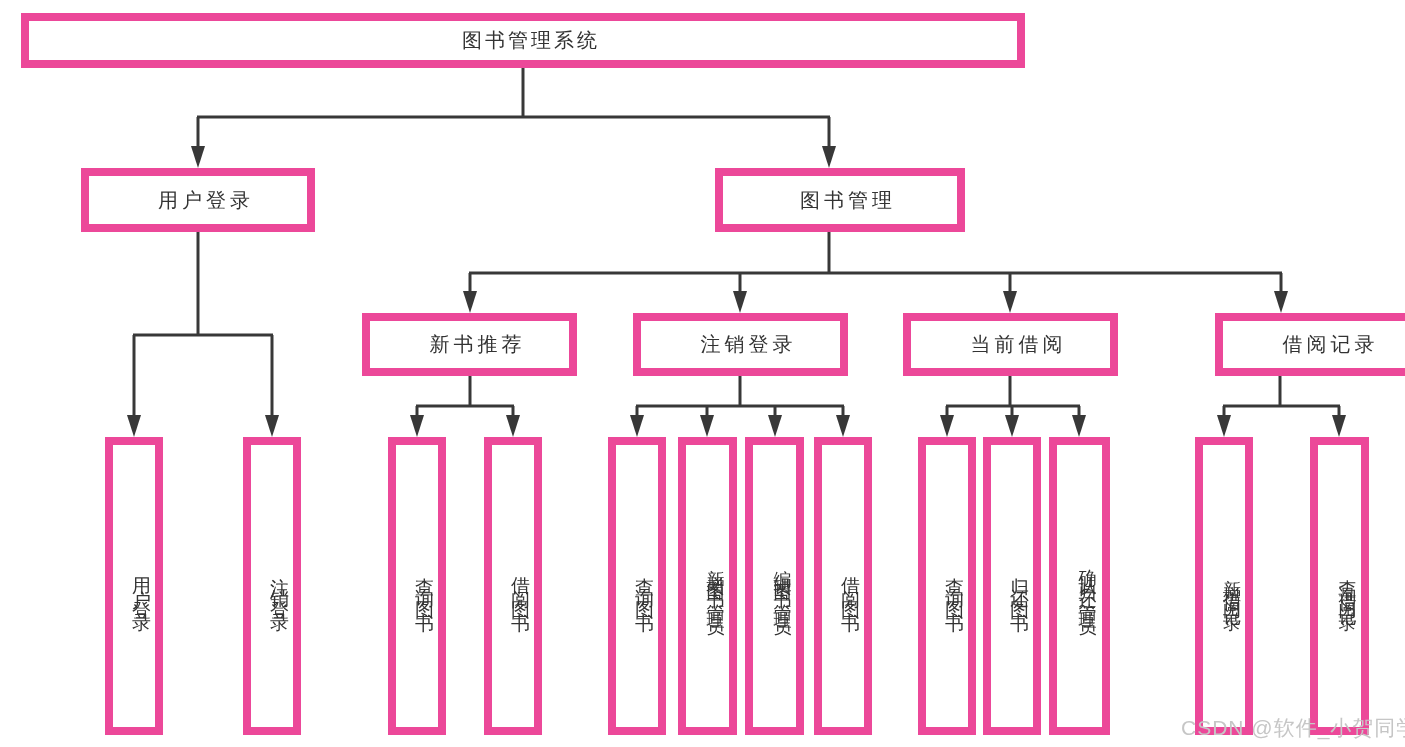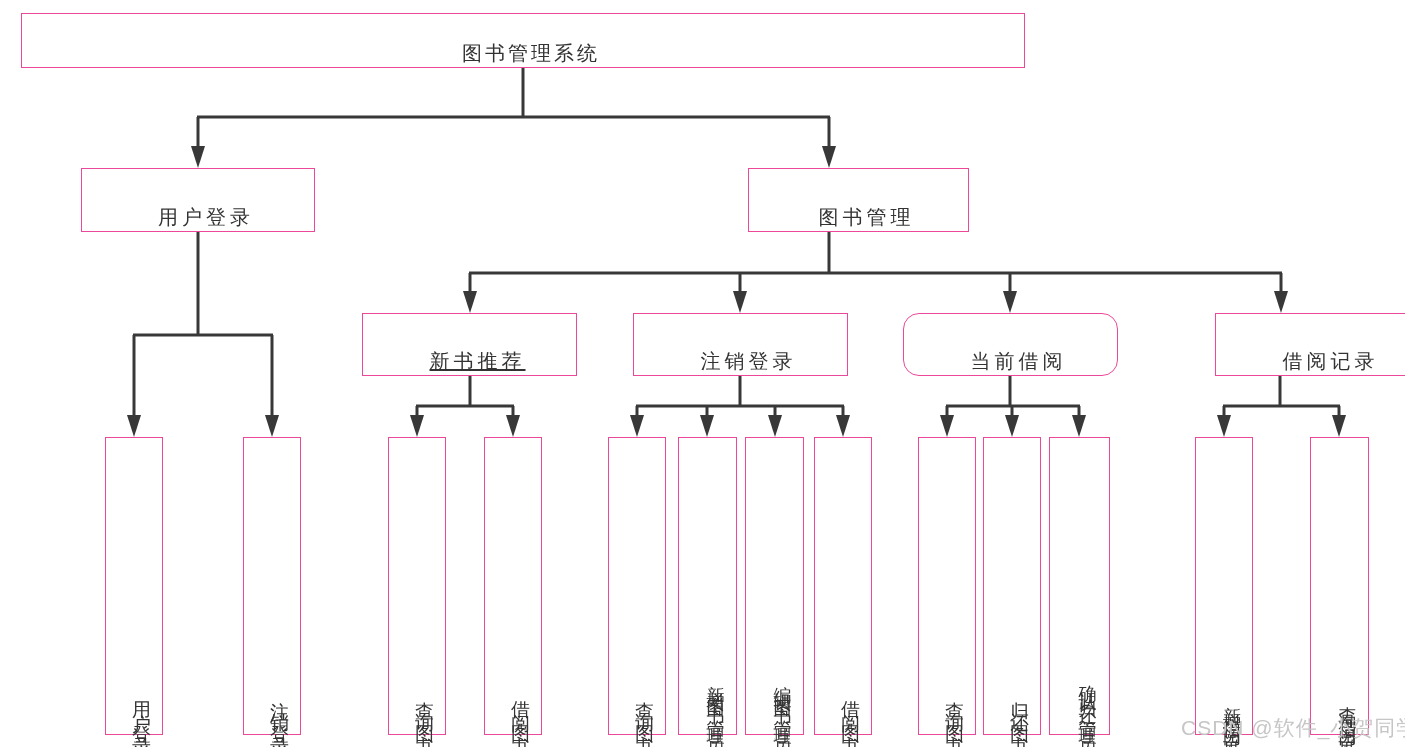--- a/index.html
+++ b/index.html
@@ -21,24 +21,24 @@
     stroke: #383838;
     stroke-width: 3;
   }
   svg.connectors path {
     fill: #383838;
     stroke: none;
   }
   .box {
     position: absolute;
     box-sizing: border-box;
-    border: 1px solid #ec4899;
+    border: 8px solid #ec4899;
     background: #ffffff;
     display: flex;
-    align-items: flex-end;
+    align-items: center;
     justify-content: center;
     color: #333333;
     z-index: 2;
     padding-left: 16px;
   }
   .h-box {
     font-size: 20px;
     letter-spacing: 4px;
     white-space: nowrap;
   }
@@ -154,31 +154,31 @@
     </g>
   </svg>
 
   <div class="box h-box root-box">
     <span>图书管理系统</span>
   </div>
 
   <div class="box h-box" style="left:81px; top:168px; width:234px; height:64px;">
     <span>用户登录</span>
   </div>
-  <div class="box h-box" style="left:748px; top:168px; width:221px; height:64px;">
+  <div class="box h-box" style="left:715px; top:168px; width:250px; height:64px;">
     <span>图书管理</span>
   </div>
 
-  <div class="box h-box" style="left:362px; top:313px; width:215px; height:63px;text-decoration:underline;">
+  <div class="box h-box" style="left:362px; top:313px; width:215px; height:63px;">
     <span>新书推荐</span>
   </div>
   <div class="box h-box" style="left:633px; top:313px; width:215px; height:63px;">
     <span>注销登录</span>
   </div>
-  <div class="box h-box" style="left:903px; top:313px; width:215px; height:63px;border-radius:16px;">
+  <div class="box h-box" style="left:903px; top:313px; width:215px; height:63px;">
     <span>当前借阅</span>
   </div>
   <div class="box h-box" style="left:1173px; top:313px; width:215px; height:63px;margin-left:42px;">
     <span>借阅记录</span>
   </div>
 
   <div class="box leaf" style="left:105px; width:58px;">
     <span class="v-label">用户登录</span>
   </div>
   <div class="box leaf" style="left:243px; width:58px;">

